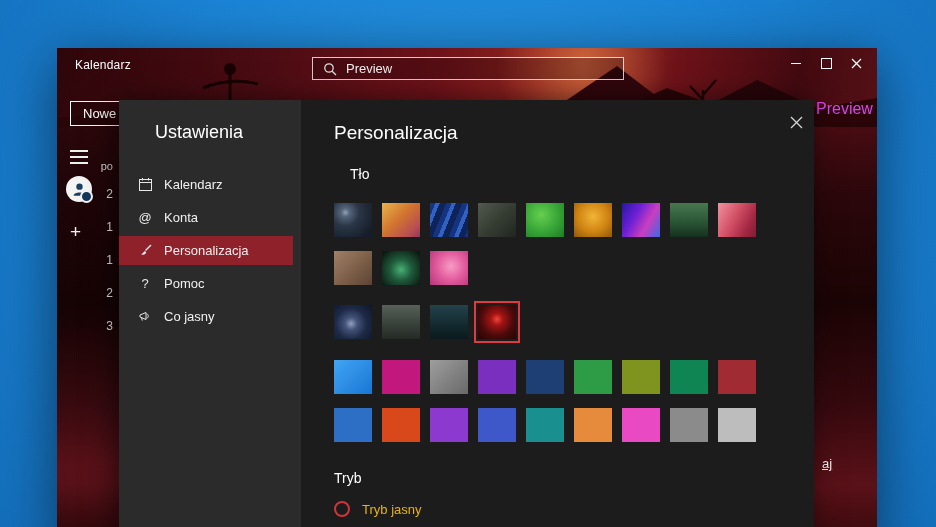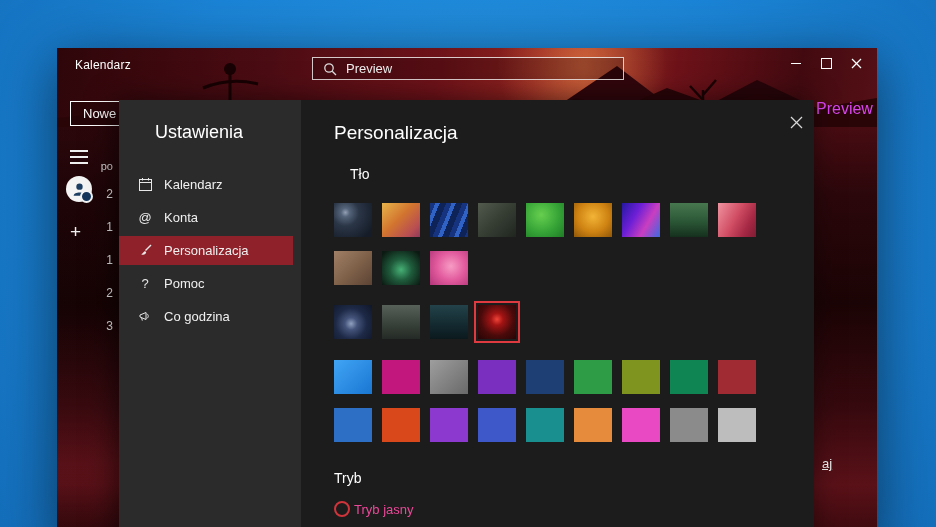--- a/index.html
+++ b/index.html
@@ -63,22 +63,22 @@
   .close-btn{position:absolute;top:12px;right:8px;width:20px;height:20px;display:flex;
     align-items:center;justify-content:center;}
   .section-label{position:absolute;left:33px;font-size:14px;color:#ffffff;}
   .lbl-tlo{top:66px;margin-left:16px;}
   .lbl-tryb{top:370px;}
   .photo-row,.color-row{position:absolute;left:33px;display:flex;gap:10px;}
   .row-p1{top:103px;} .row-p2{top:151px;} .row-p3{top:205px;}
   .row-c1{top:260px;} .row-c2{top:308px;}
   .thumb,.swatch{width:38px;height:34px;background:#444;}
   .thumb.selected{outline:2px solid #df3a40;outline-offset:2px;}
-  .radio-row{position:absolute;left:33px;top:401px;display:flex;align-items:center;gap:4px;
-    color:#ec4899;font-size:13px;}
+  .radio-row{position:absolute;left:33px;top:401px;display:flex;align-items:center;gap:12px;
+    color:#eab308;font-size:13px;}
   .radio-circle{width:16px;height:16px;border-radius:50%;border:2px solid #cf343b;box-sizing:border-box;}
 </style>
 </head>
 <body>
 
 <div class="window">
 
   <div class="header-art">
     <svg viewBox="0 0 820 79" preserveAspectRatio="none">
       <polygon points="470,79 560,18 640,79" fill="#30060b"></polygon>
@@ -192,21 +192,21 @@
         </div>
 
         <div class="nav-item">
           <span class="nav-ico">
             <svg width="15" height="15" viewBox="0 0 15 15">
                 <path d="M2 6 L8 3.5 L8 10.5 L2 8 Z" fill="none" stroke="#e8e8e8"></path>
                 <path d="M8.6 4.8 C10.8 5.4 10.8 8.8 8.6 9.4" fill="none" stroke="#e8e8e8"></path>
                 <line x1="3.6" y1="8.6" x2="4.3" y2="11.6" stroke="#e8e8e8"></line>
               </svg>
           </span>
-          <span>Co godzina</span>
+          <span>Co jasny</span>
         </div>
 
 
       </div>
     </div>
 
     <div class="content">
       <h2 class="content-title">Personalizacja</h2>
       <div class="close-btn">
         <svg width="13" height="13" viewBox="0 0 13 13">

